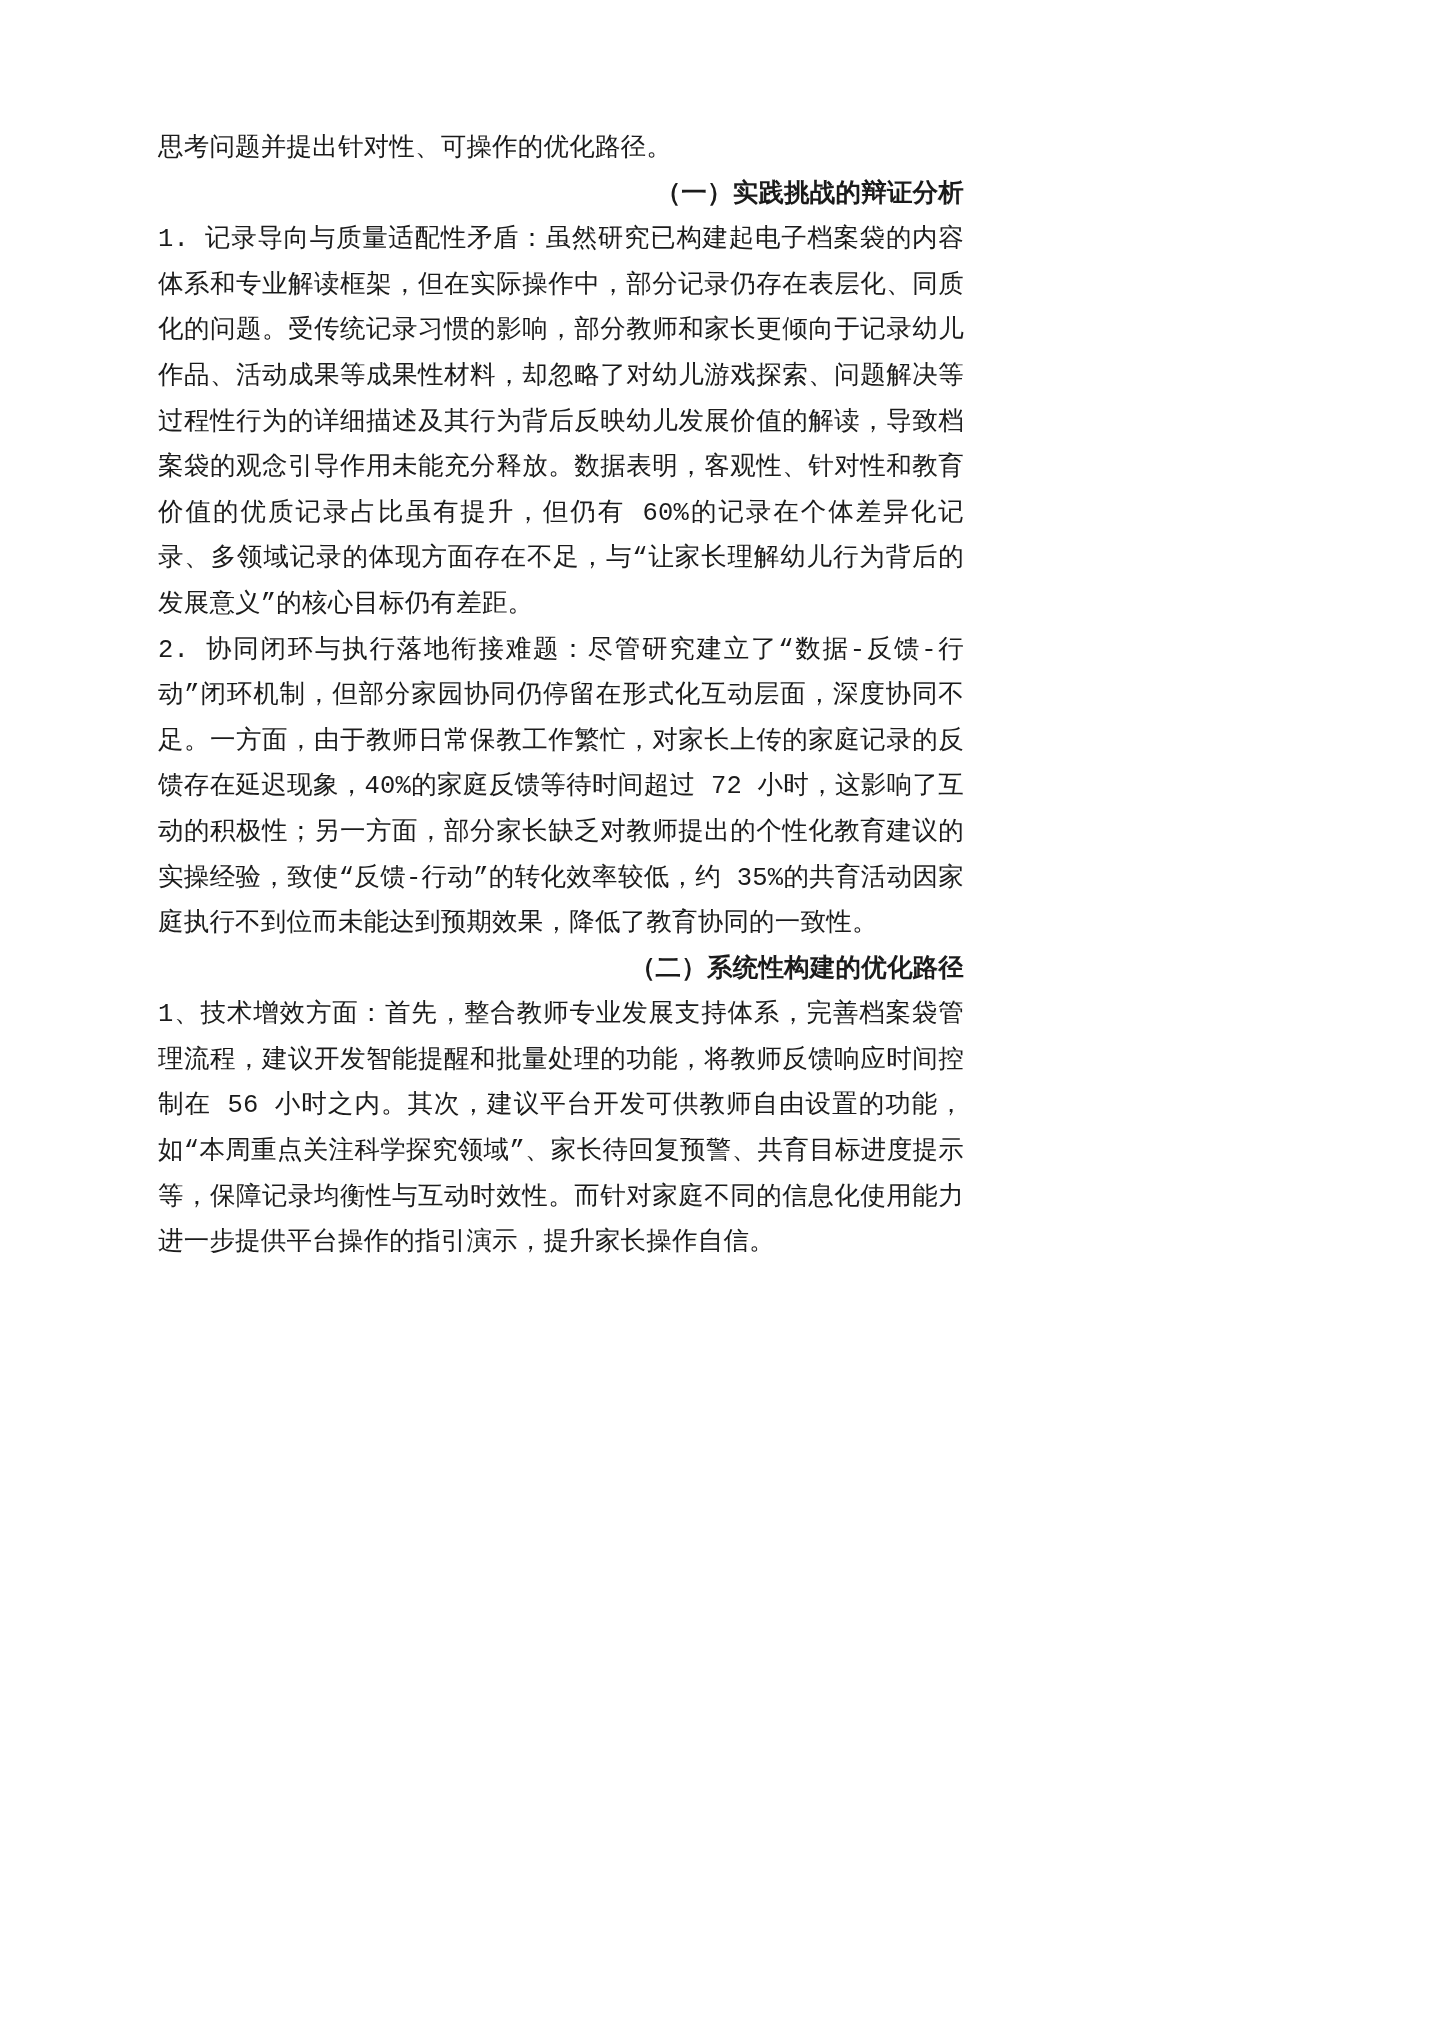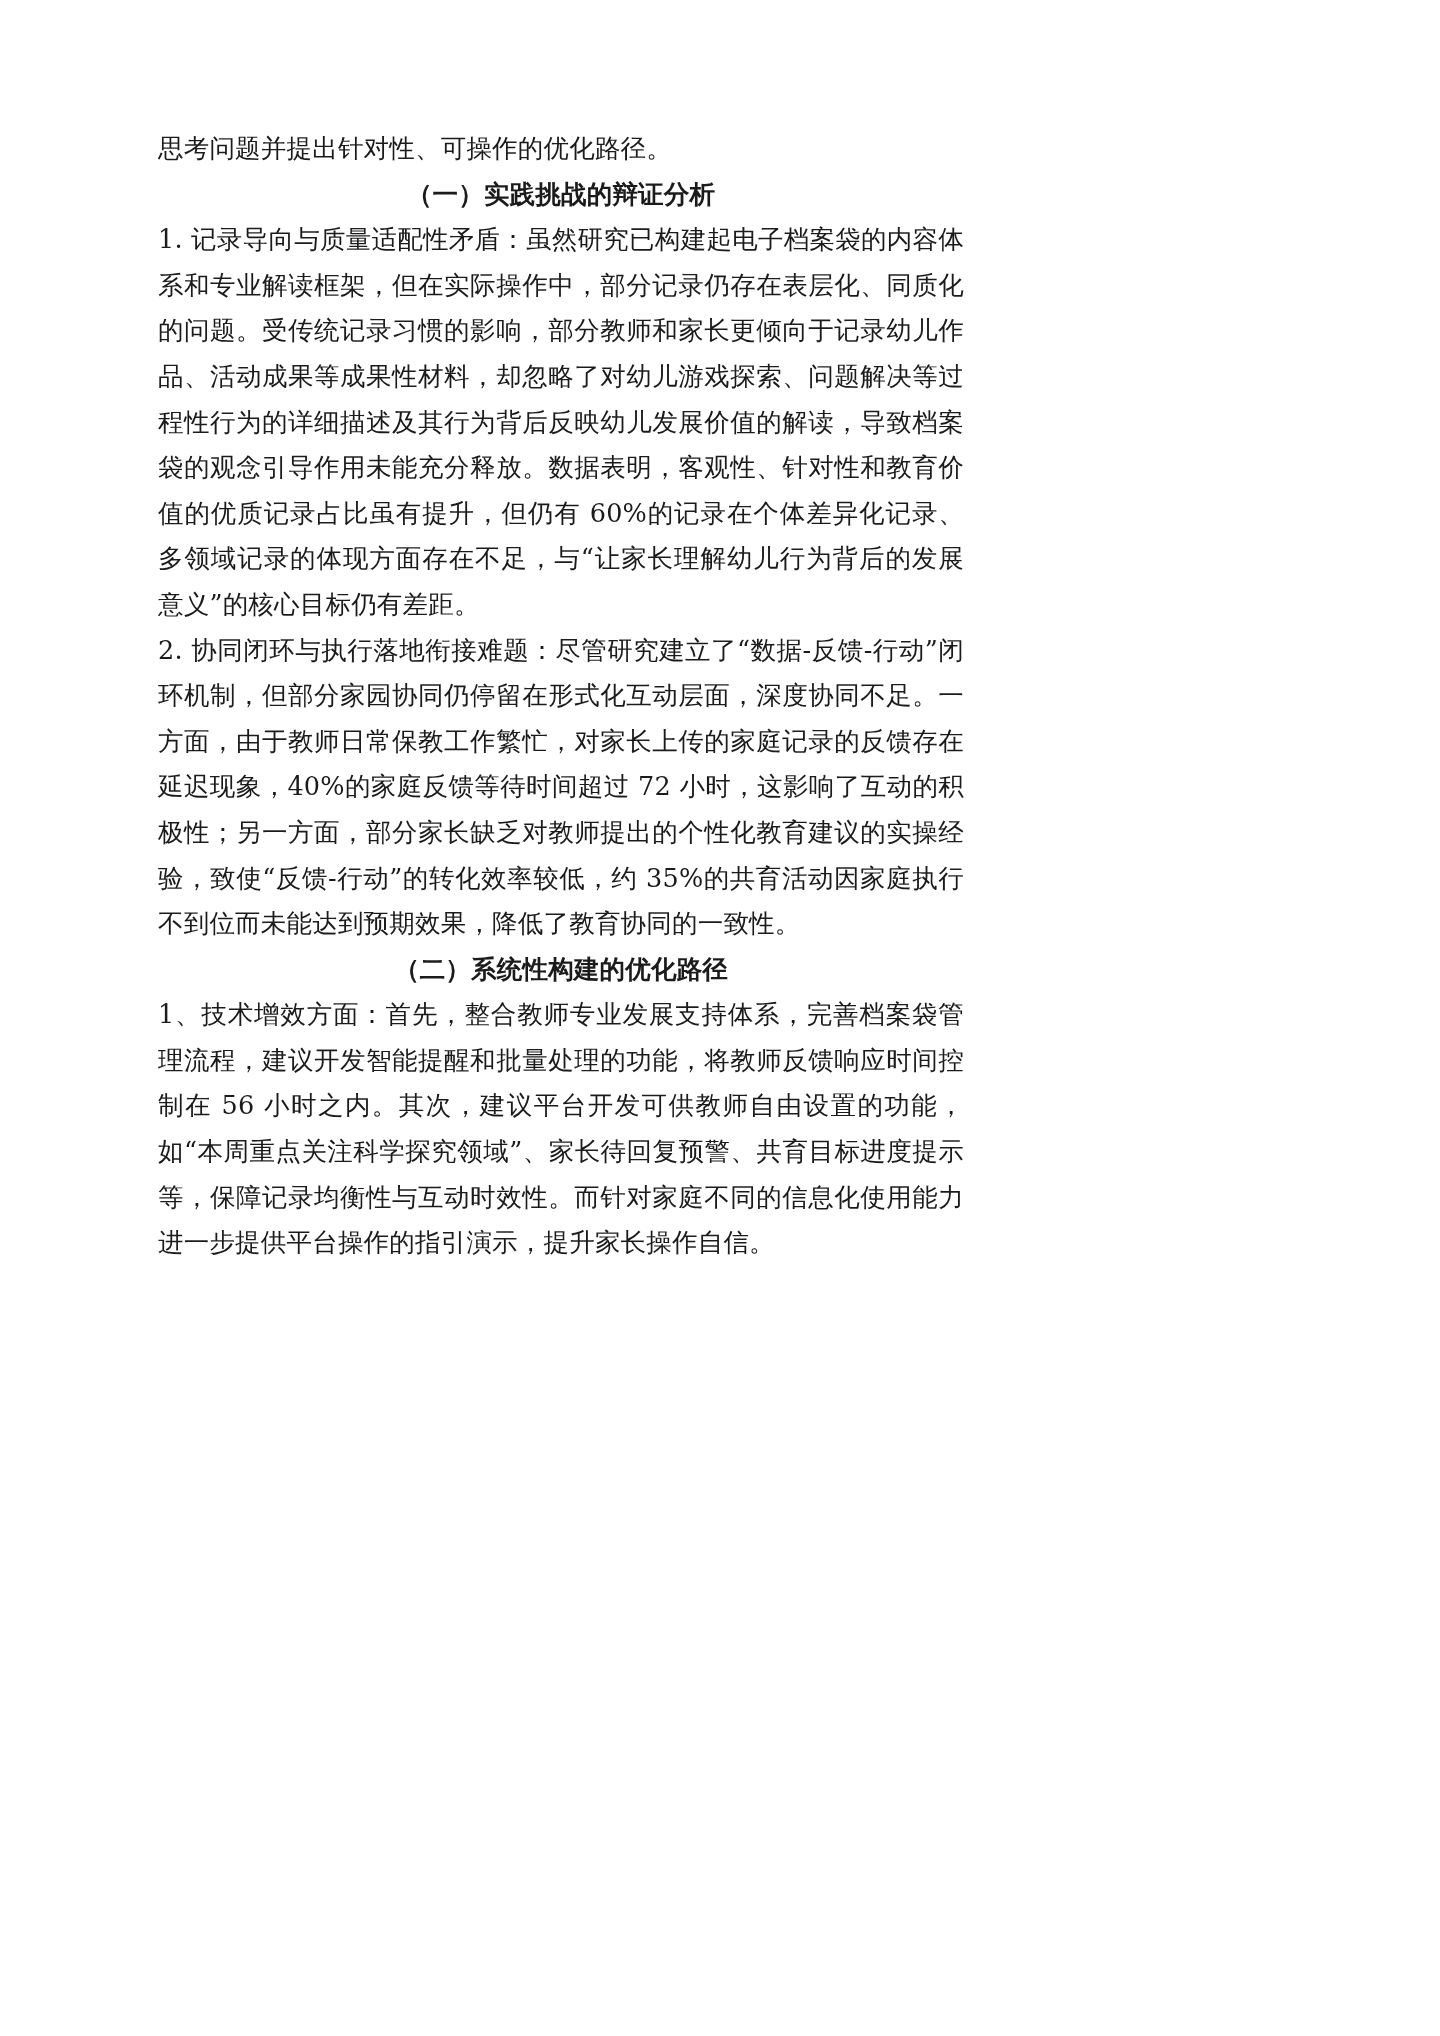--- a/index.html
+++ b/index.html
@@ -18,40 +18,41 @@
     margin: 0 auto;
     background: #ffffff;
     box-sizing: border-box;
     overflow: hidden;
   }
   .content {
     position: absolute;
     left: 158px;
     top: 126px;
     width: 806px;
+    font-family: Liberation Mono, monospace;
   }
   
   .para {
     font-size: 25.5px;
     line-height: 45.6px;
     text-align: justify;
     text-justify: inter-ideograph;
     margin: 0 0 0 0;
     letter-spacing: 0.2px;
     text-indent: 0;
     word-break: break-all;
   }
   .para.indent2 {
     text-indent: 2em;
   }
   .heading {
     font-size: 25.5px;
     line-height: 45.6px;
     font-weight: bold;
-    text-align: center;
+    text-align: right;
     margin: 0;
     letter-spacing: 0.2px;
   }
   .page-number {
     position: absolute;
     left: 0;
     right: 0;
     top: 1893px;
     text-align: center;
     font-size: 19px;

